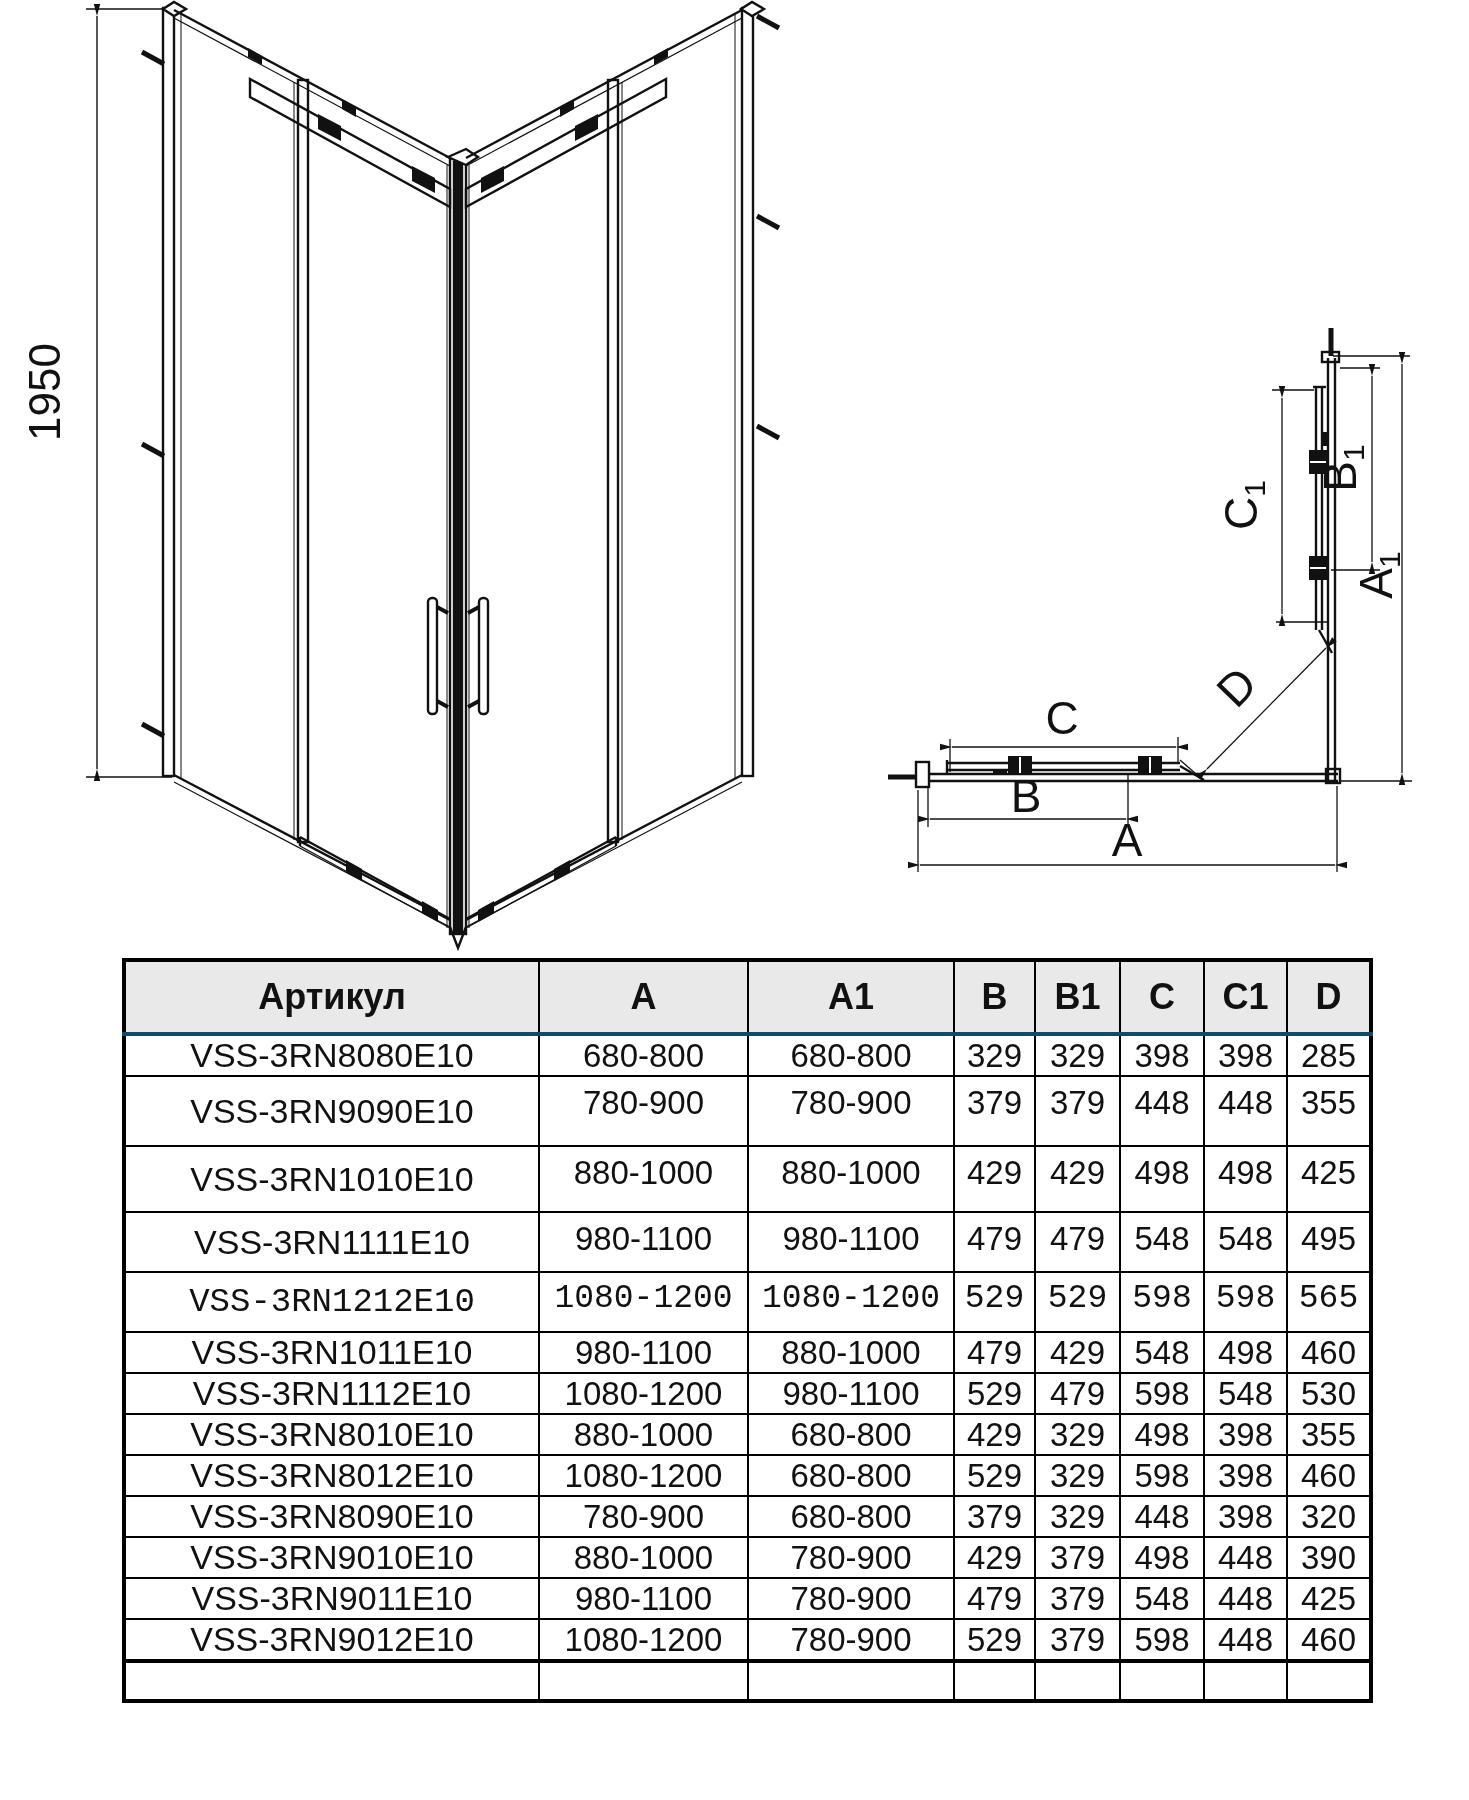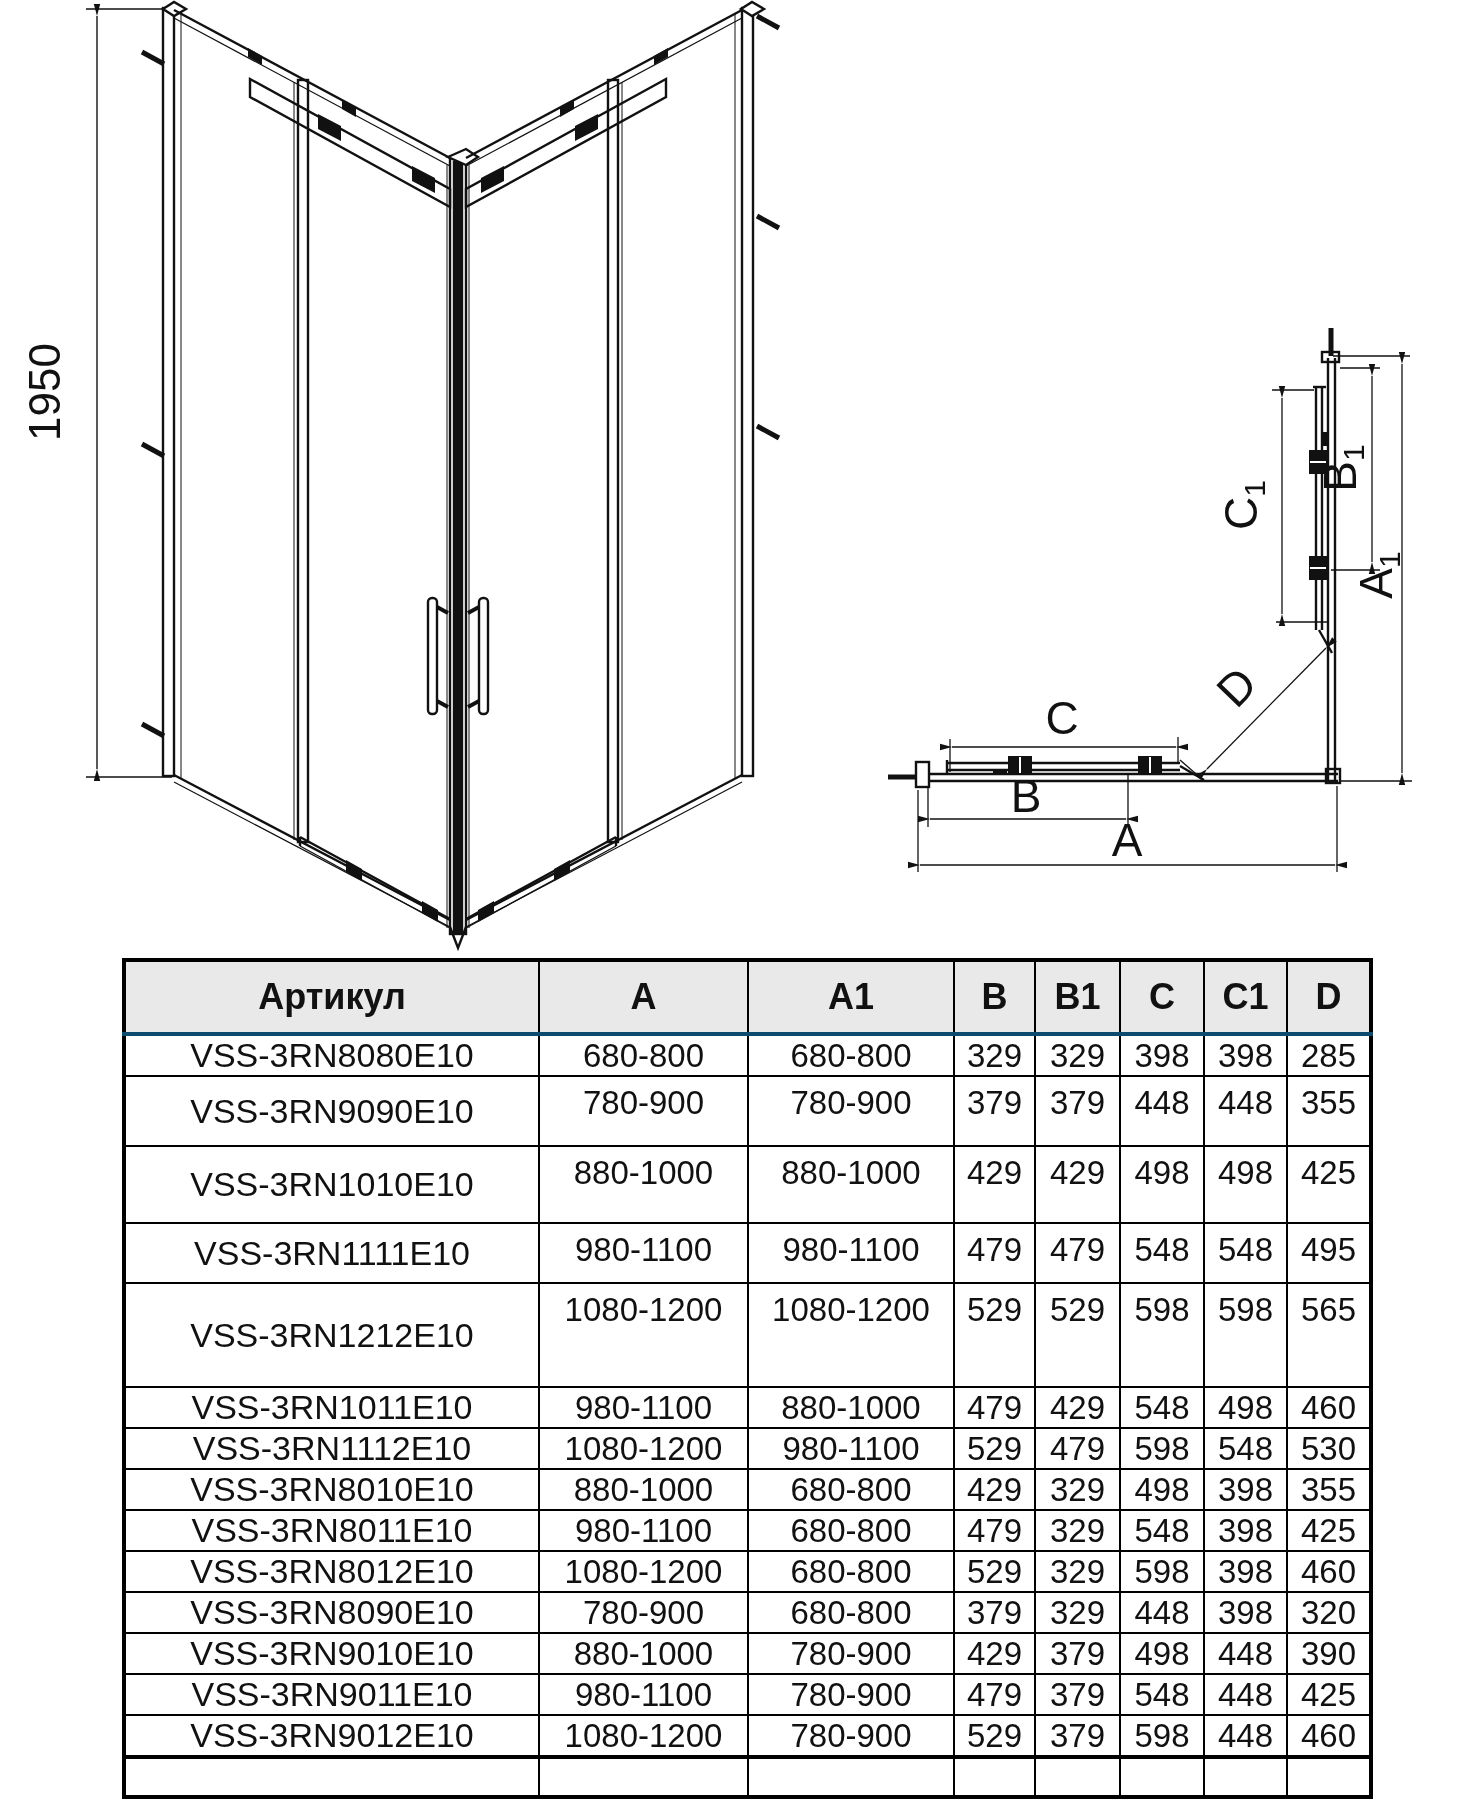--- a/index.html
+++ b/index.html
@@ -249,41 +249,41 @@
           <tr class="tall" style="height: 70px;">
             <td class="article">VSS-3RN9090E10</td>
             <td class="value">780-900</td>
             <td class="value">780-900</td>
             <td class="value">379</td>
             <td class="value">379</td>
             <td class="value">448</td>
             <td class="value">448</td>
             <td class="value">355</td>
           </tr>
-          <tr class="tall" style="height: 77px;">
+          <tr class="tall" style="height: 66px;">
             <td class="article">VSS-3RN1010E10</td>
             <td class="value">880-1000</td>
             <td class="value">880-1000</td>
             <td class="value">429</td>
             <td class="value">429</td>
             <td class="value">498</td>
             <td class="value">498</td>
             <td class="value">425</td>
           </tr>
           <tr class="tall" style="height: 60px;">
             <td class="article">VSS-3RN1111E10</td>
             <td class="value">980-1100</td>
             <td class="value">980-1100</td>
             <td class="value">479</td>
             <td class="value">479</td>
             <td class="value">548</td>
             <td class="value">548</td>
             <td class="value">495</td>
           </tr>
-          <tr class="tall" style="height: 104px;">
+          <tr class="tall" style="height: 60px; font-family: Liberation Mono, monospace;">
             <td class="article">VSS-3RN1212E10</td>
             <td class="value">1080-1200</td>
             <td class="value">1080-1200</td>
             <td class="value">529</td>
             <td class="value">529</td>
             <td class="value">598</td>
             <td class="value">598</td>
             <td class="value">565</td>
           </tr>
           <tr style="height: 40px;">
@@ -308,30 +308,20 @@
           </tr>
           <tr style="height: 40px;">
             <td class="article">VSS-3RN8010E10</td>
             <td class="value">880-1000</td>
             <td class="value">680-800</td>
             <td class="value">429</td>
             <td class="value">329</td>
             <td class="value">498</td>
             <td class="value">398</td>
             <td class="value">355</td>
-          </tr>
-          <tr style="height: 40px;">
-            <td class="article">VSS-3RN8011E10</td>
-            <td class="value">980-1100</td>
-            <td class="value">680-800</td>
-            <td class="value">479</td>
-            <td class="value">329</td>
-            <td class="value">548</td>
-            <td class="value">398</td>
-            <td class="value">425</td>
           </tr>
           <tr style="height: 40px;">
             <td class="article">VSS-3RN8012E10</td>
             <td class="value">1080-1200</td>
             <td class="value">680-800</td>
             <td class="value">529</td>
             <td class="value">329</td>
             <td class="value">598</td>
             <td class="value">398</td>
             <td class="value">460</td>

